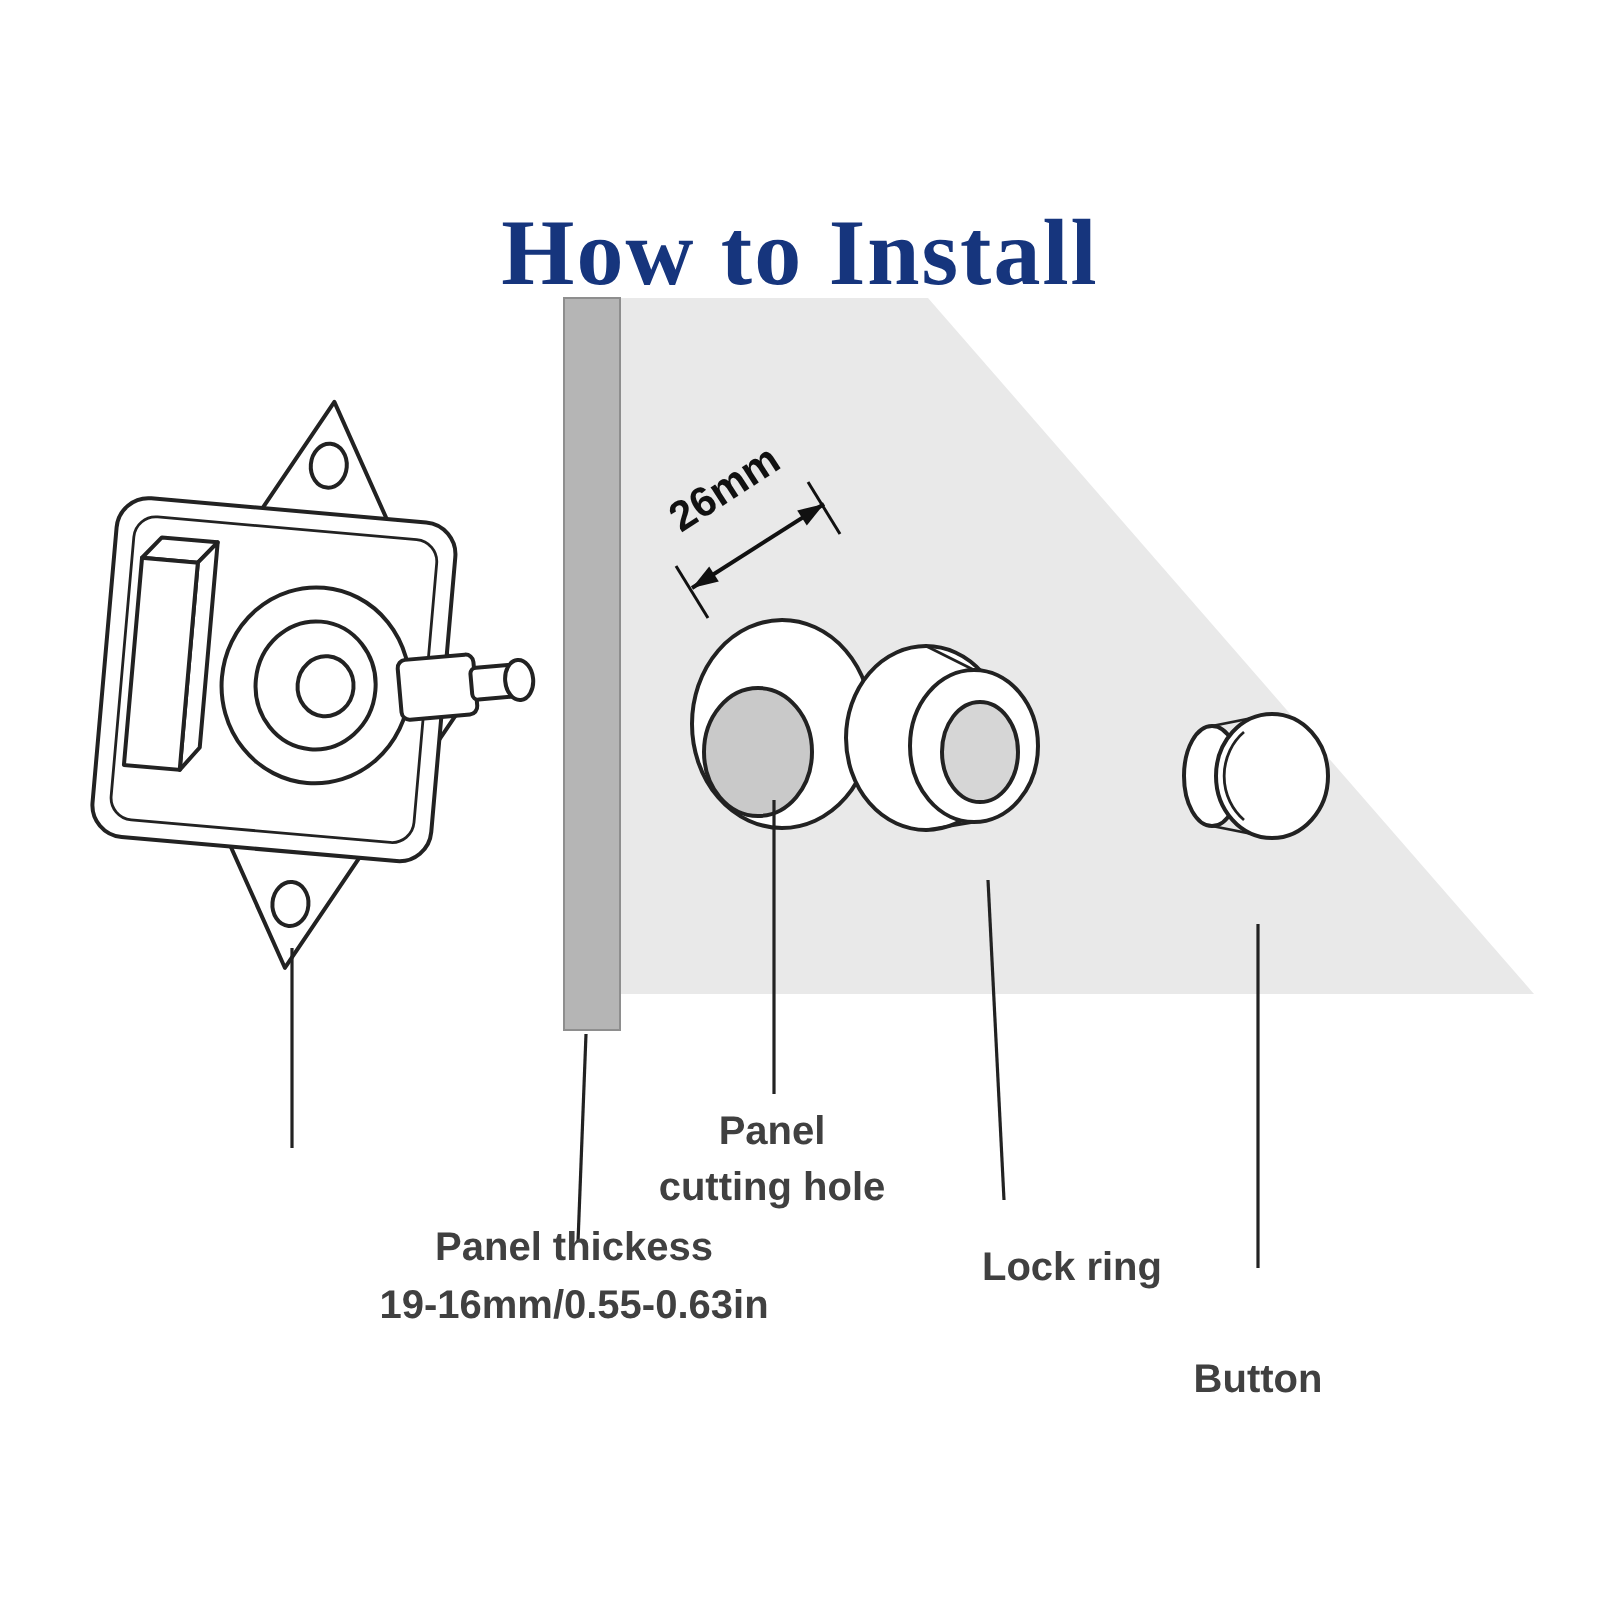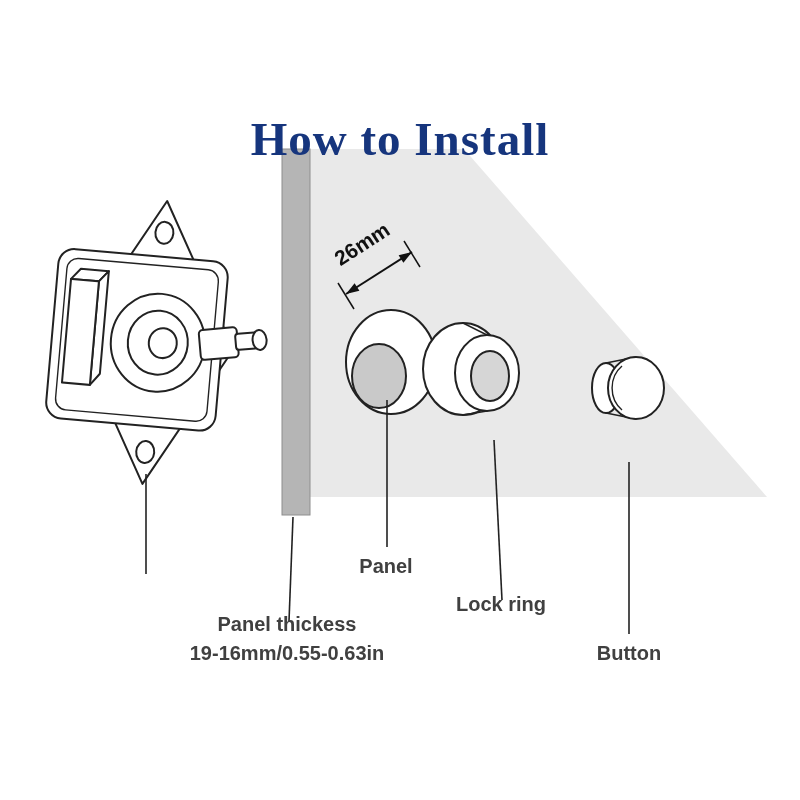--- a/index.html
+++ b/index.html
@@ -78,29 +78,30 @@
       <path class="snf" d="M 622,366 A 26 28 0 0 0 622,410"></path>
     </g>
 
     <line class="leader" x1="146" y1="474" x2="146" y2="574"></line>
     <line class="leader" x1="293" y1="517" x2="289" y2="621"></line>
     <line class="leader" x1="387" y1="400" x2="387" y2="547"></line>
     <line class="leader" x1="494" y1="440" x2="502" y2="600"></line>
     <line class="leader" x1="629" y1="462" x2="629" y2="634"></line>
   </svg>
 
-  <div class="title" style="color: rgb(22, 53, 125); margin-top: 12px;">How to Install</div>
+  <div class="title" style="color: rgb(22, 53, 125);">How to Install</div>
 
 
   <div class="label" style="left:157px;width:260px;top:610px;line-height:29px;">
     <div>Panel thickess</div>
     <div>19-16mm/0.55-0.63in</div>
   </div>
 
   <div class="label" style="left:306px;width:160px;top:552px;">
     <div>Panel</div>
+    <div>cutting hole</div>
   </div>
 
-  <div class="label" style="left:421px;width:160px;top:590px;">Lock ring</div>
+  <div class="label" style="left:421px;width:160px;top:620px;text-align:right;">Lock ring</div>
 
-  <div class="label" style="left:549px;width:160px;top:639px;text-align:center;">Button</div>
+  <div class="label" style="left:549px;width:160px;top:676px;text-align:center;">Button</div>
 
 </div>
 
 </body></html>

